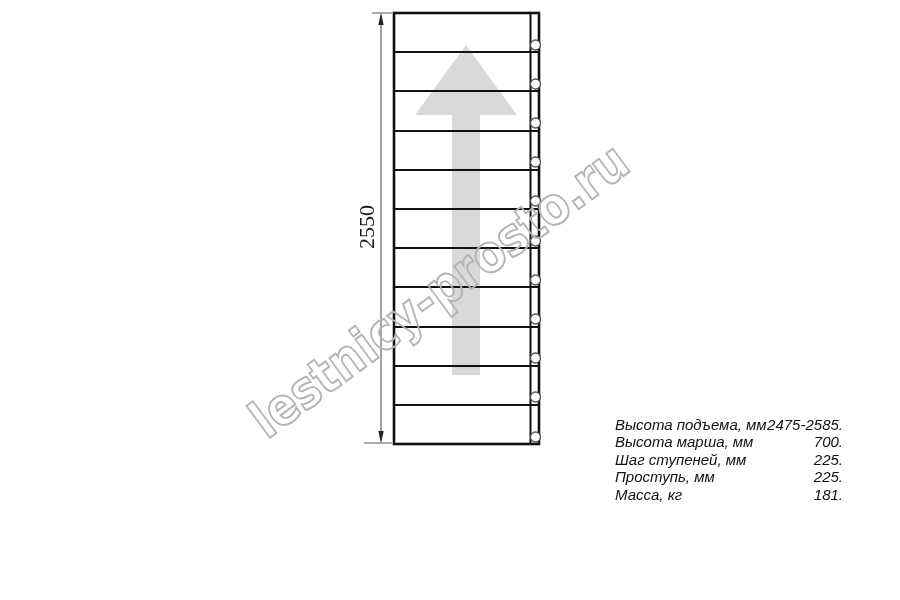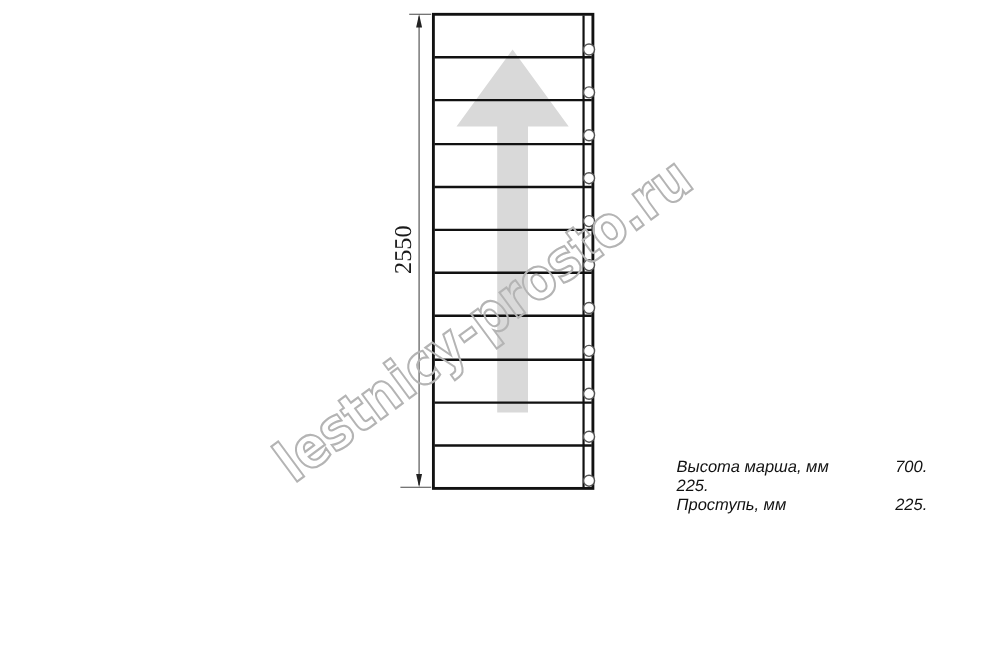--- a/index.html
+++ b/index.html
@@ -88,25 +88,34 @@
       <polygon points="381,13 378.3,25 383.7,25" fill="#222222"></polygon>
       <polygon points="381,443 378.3,431 383.7,431" fill="#222222"></polygon>
       <text transform="translate(374,249) rotate(-90)" font-family="Liberation Serif, serif" font-size="22" fill="#1a1a1a">2550</text>
     </g>
 
     <text transform="translate(267,440) rotate(-36.5)" font-family="DejaVu Sans, sans-serif" font-weight="bold" font-size="52" fill="none" stroke="#b4b4b4" stroke-width="2" textLength="455" lengthAdjust="spacingAndGlyphs">lestnicy-prosto.ru</text>
   </svg>
 
   <div class="specs">
     <div class="spec-row">
+      <span class="spec-label">Высота подъема, мм</span>
+      <span class="spec-value">2475-2585.</span>
+    </div>
+    <div class="spec-row">
       <span class="spec-label">Высота марша, мм</span>
       <span class="spec-value">700.</span>
     </div>
     <div class="spec-row">
+      <span class="spec-label">Шаг ступеней, мм</span>
       <span class="spec-value">225.</span>
     </div>
     <div class="spec-row">
       <span class="spec-label">Проступь, мм</span>
       <span class="spec-value">225.</span>
     </div>
+    <div class="spec-row">
+      <span class="spec-label">Масса, кг</span>
+      <span class="spec-value">181.</span>
+    </div>
   </div>
 
 </div>
 
 </body></html>

